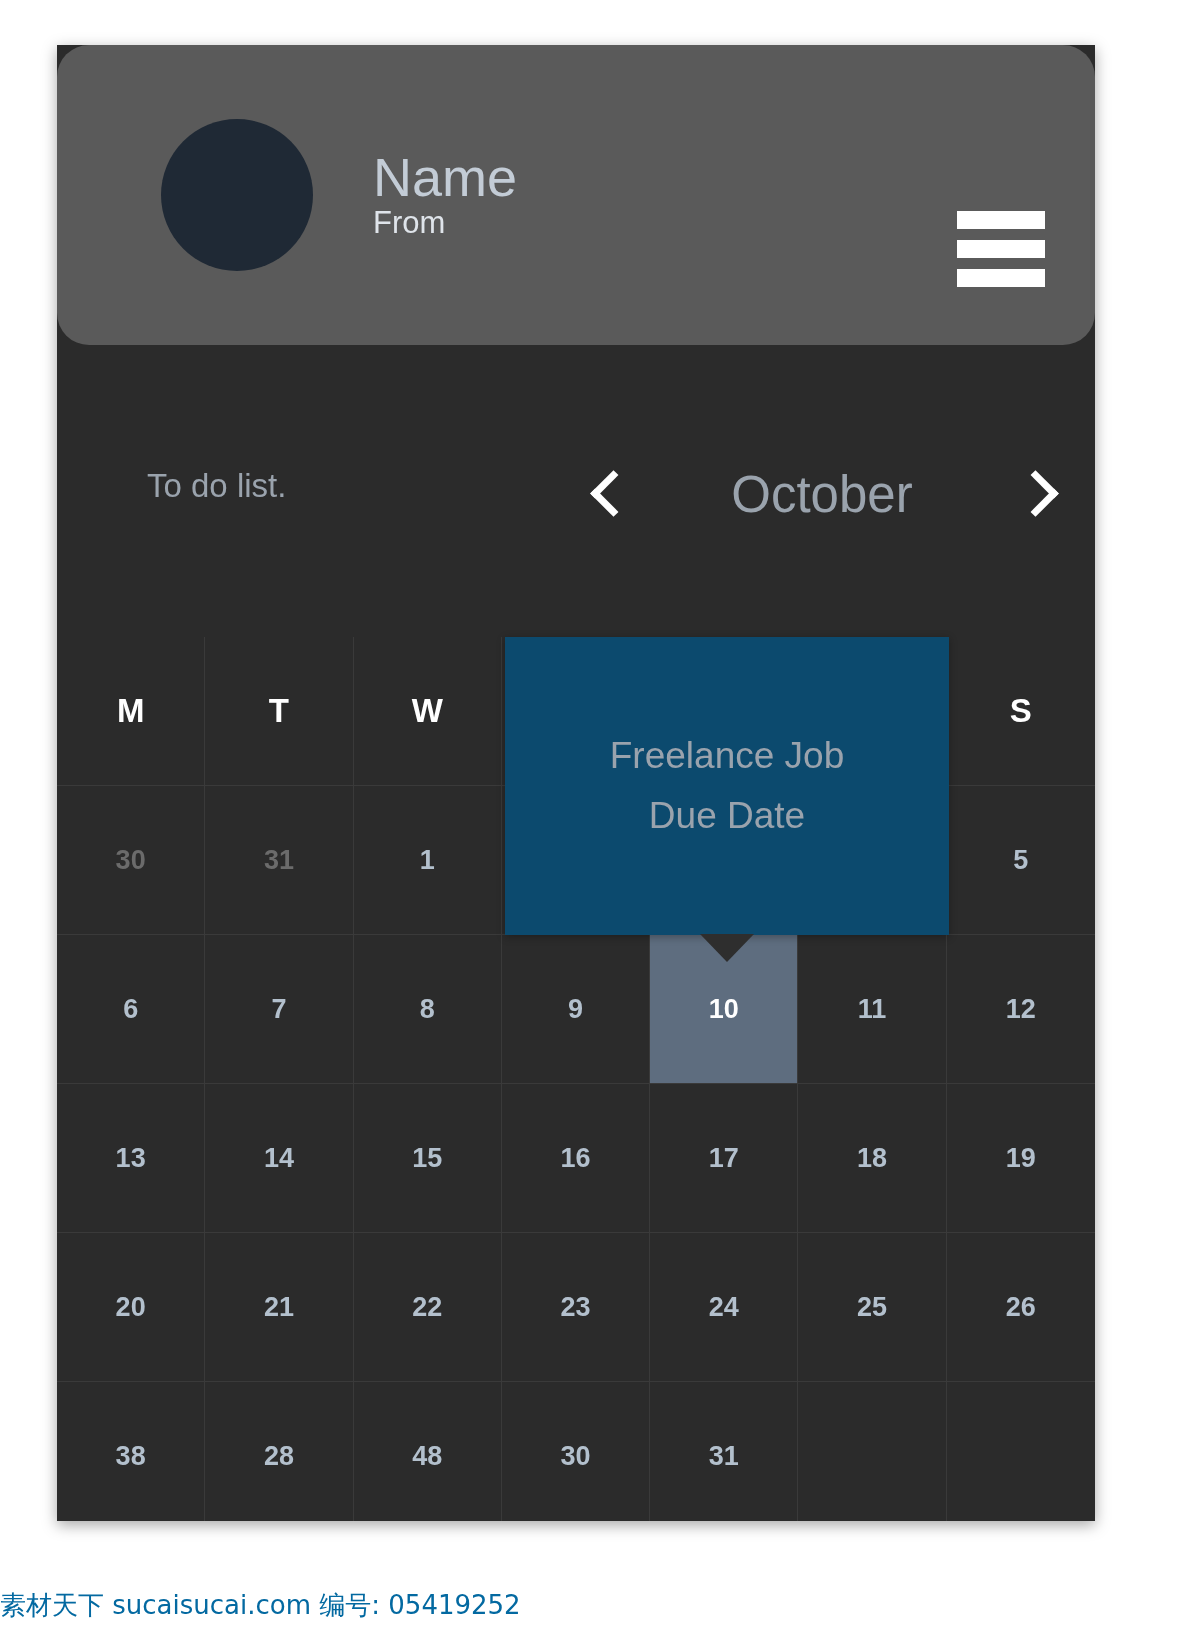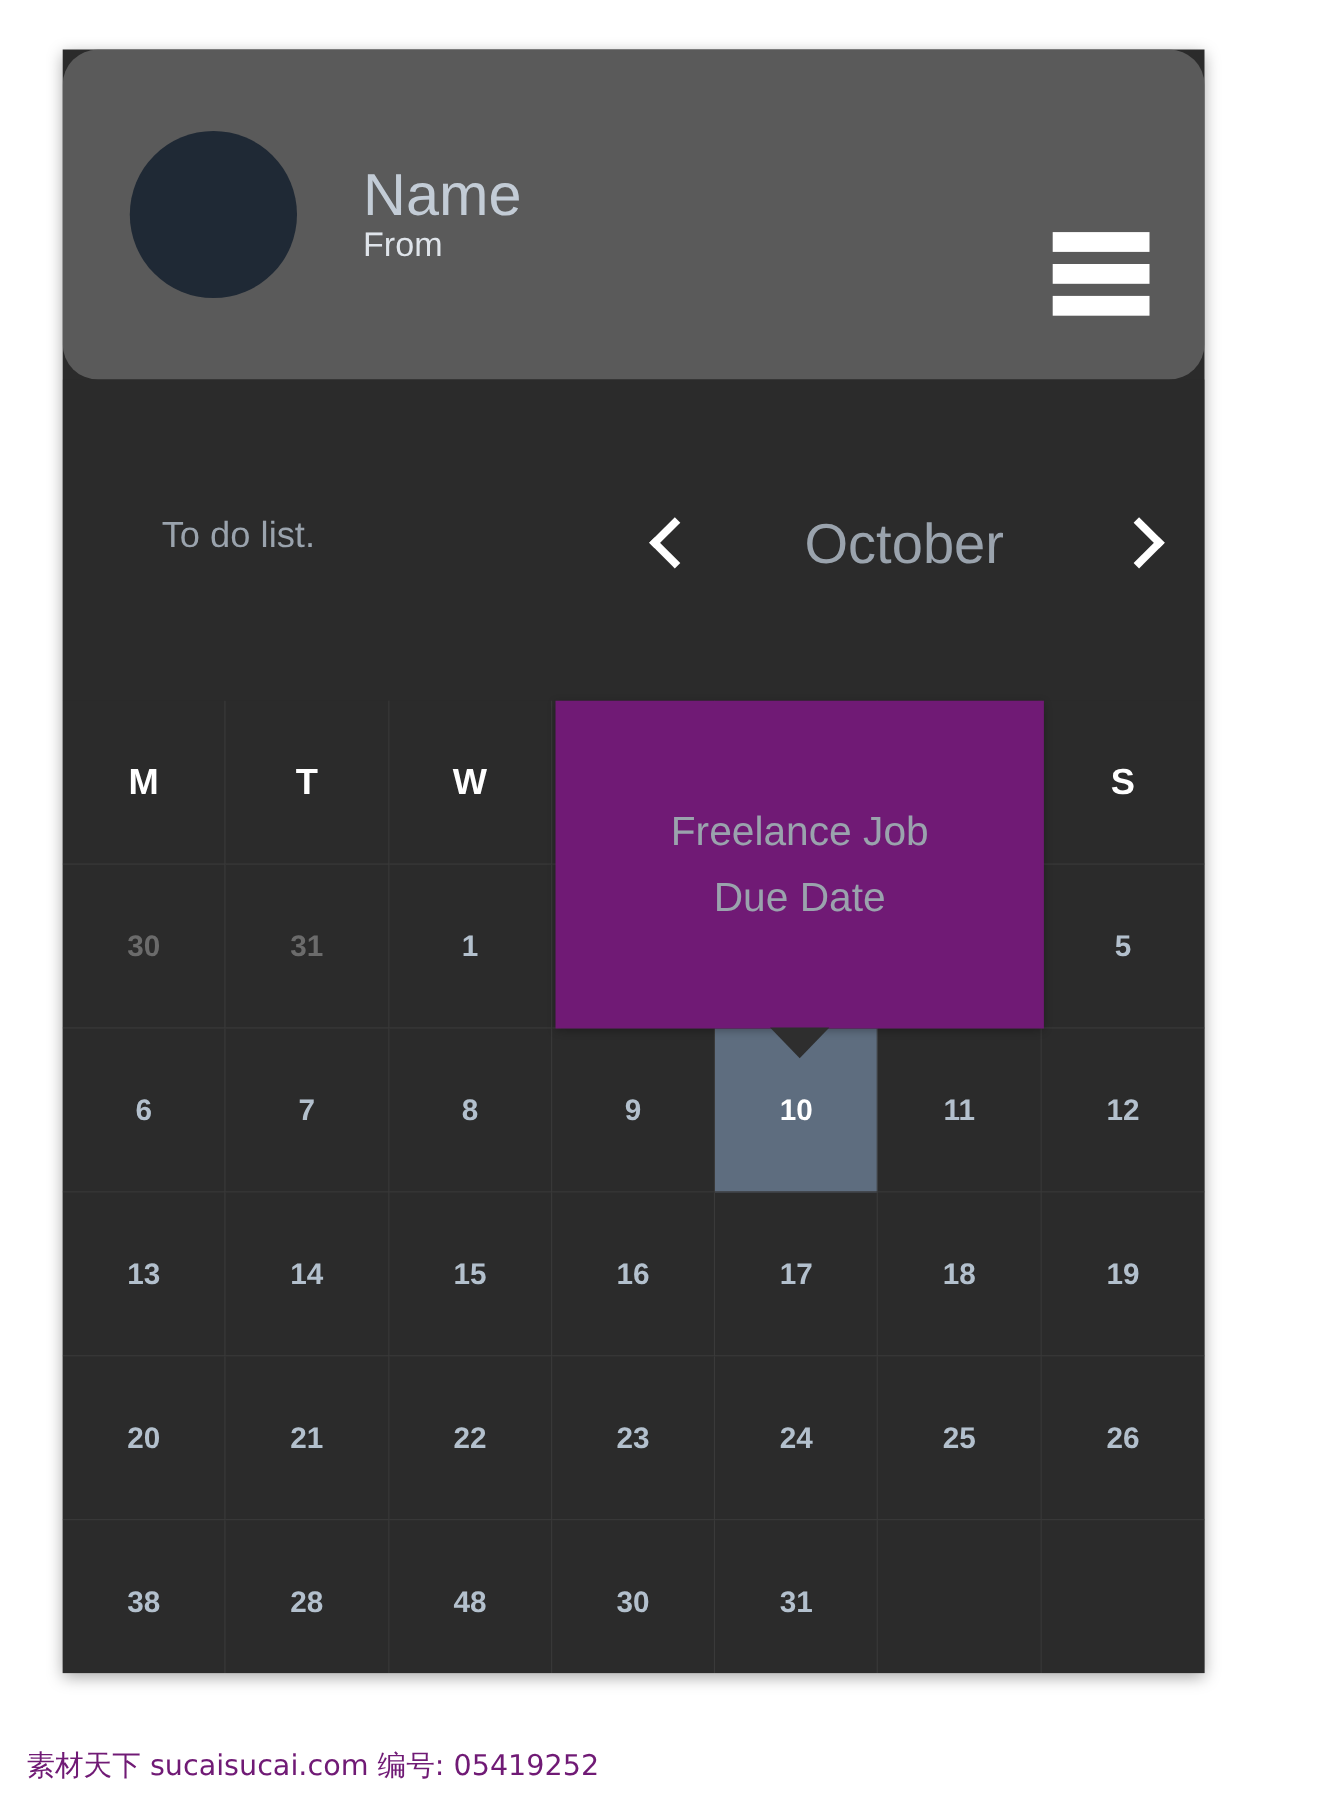--- a/index.html
+++ b/index.html
@@ -27,21 +27,21 @@
     overflow: hidden;
   }
 
   
   #profile-header {
     position: relative;
     height: 300px;
     background: #5a5a5a;
     display: flex;
     align-items: center;
-    padding-left: 61px;
+    padding-left: 104px;
     box-sizing: border-box;
     border-radius: 32px;
   }
   #avatar {
     width: 152px;
     height: 152px;
     border-radius: 50%;
     background: #1f2935;
     flex: 0 0 auto;
   }
@@ -164,21 +164,21 @@
     color: #ffffff;
   }
 
   
   #event-tooltip {
     position: absolute;
     left: 448px;
     top: 0px;
     width: 444px;
     height: 298px;
-    background: #701a75;
+    background: #0c4a6e;
     display: flex;
     flex-direction: column;
     align-items: center;
     justify-content: center;
     z-index: 5;
     box-shadow: 0 2px 8px rgba(0,0,0,0.3);
   }
   #event-tooltip .tip-line {
     font-size: 37px;
     color: #9aa3ad;
@@ -195,24 +195,24 @@
     height: 0;
     border-left: 27px solid transparent;
     border-right: 27px solid transparent;
     border-top: 28px solid #2e2e2e;
     z-index: 6;
   }
 
   
   #watermark {
     position: absolute;
-    left: 24px;
+    left: 0;
     top: 1588px;
     font-size: 26px;
-    color: #701a75;
+    color: #0369a1;
     font-family: "DejaVu Sans", sans-serif;
     white-space: nowrap;
   }
 </style>
 </head>
 <body>
 
 <div id="app-card">
 
   <div id="profile-header">

